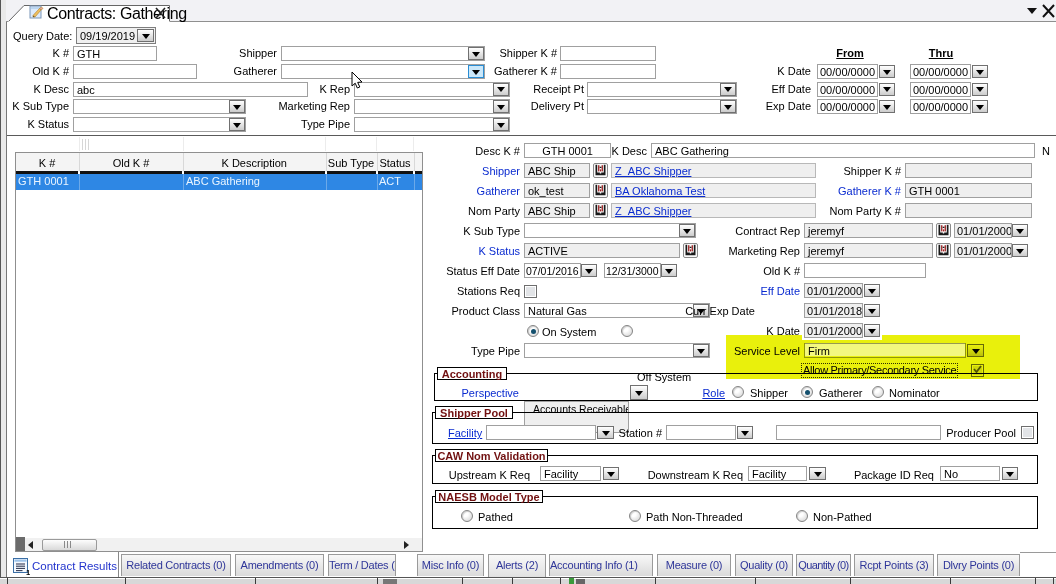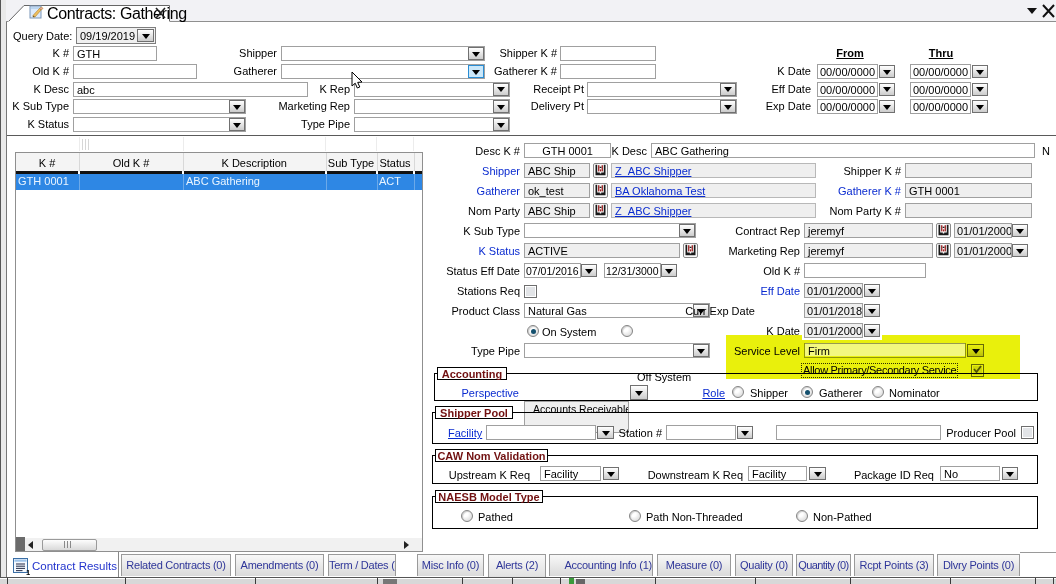--- a/index.html
+++ b/index.html
@@ -370,21 +370,21 @@
 <div class="ll " style="left:646px;top:511px;">Path Non-Threaded</div>
 <div class="rd" style="left:796px;top:510px;"></div>
 <div class="ll " style="left:813px;top:511px;">Non-Pathed</div>
 <div style="position:absolute;left:7px;top:552px;width:1049px;height:25px;background:#fff"></div>
 <div style="position:absolute;left:1020px;top:552px;width:36px;height:1px;background:#9a9a9a"></div>
 <div style="position:absolute;left:121px;top:554px;width:110px;height:22px;background:linear-gradient(#f8f8f8,#dadada);border:1px solid #9a9a9a;border-bottom:none;text-align:center;line-height:20px;color:#2f3699;letter-spacing:-0.25px;white-space:nowrap;overflow:hidden">Related Contracts (0)</div>
 <div style="position:absolute;left:235px;top:554px;width:89px;height:22px;background:linear-gradient(#f8f8f8,#dadada);border:1px solid #9a9a9a;border-bottom:none;text-align:center;line-height:20px;color:#2f3699;letter-spacing:-0.25px;white-space:nowrap;overflow:hidden">Amendments (0)</div>
 <div style="position:absolute;left:328px;top:554px;width:68px;height:22px;background:linear-gradient(#f8f8f8,#dadada);border:1px solid #9a9a9a;border-bottom:none;text-align:center;line-height:20px;color:#2f3699;letter-spacing:-0.25px;white-space:nowrap;overflow:hidden">Term / Dates (1)</div>
 <div style="position:absolute;left:417px;top:554px;width:67px;height:22px;background:linear-gradient(#f8f8f8,#dadada);border:1px solid #9a9a9a;border-bottom:none;text-align:center;line-height:20px;color:#2f3699;letter-spacing:-0.25px;white-space:nowrap;overflow:hidden">Misc Info (0)</div>
 <div style="position:absolute;left:488px;top:554px;width:58px;height:30px;background:linear-gradient(#f8f8f8,#dadada);border:1px solid #9a9a9a;border-bottom:none;text-align:center;line-height:20px;color:#2f3699;letter-spacing:-0.25px;white-space:nowrap;overflow:hidden">Alerts (2)</div>
-<div style="position:absolute;left:549px;top:554px;width:104px;height:22px;background:linear-gradient(#f8f8f8,#dadada);border:1px solid #9a9a9a;border-bottom:none;text-align:right;line-height:20px;color:#2f3699;letter-spacing:-0.25px;white-space:nowrap;overflow:hidden">Accounting Info (1)</div>
+<div style="position:absolute;left:549px;top:554px;width:104px;height:22px;background:linear-gradient(#f8f8f8,#dadada);border:1px solid #9a9a9a;border-bottom:none;text-align:left;line-height:20px;color:#2f3699;letter-spacing:-0.25px;white-space:nowrap;overflow:hidden">Accounting Info (1)</div>
 <div style="position:absolute;left:657px;top:554px;width:74px;height:22px;background:linear-gradient(#f8f8f8,#dadada);border:1px solid #9a9a9a;border-bottom:none;text-align:center;line-height:20px;color:#2f3699;letter-spacing:-0.25px;white-space:nowrap;overflow:hidden">Measure (0)</div>
 <div style="position:absolute;left:735px;top:554px;width:58px;height:22px;background:linear-gradient(#f8f8f8,#dadada);border:1px solid #9a9a9a;border-bottom:none;text-align:center;line-height:20px;color:#2f3699;letter-spacing:-0.25px;white-space:nowrap;overflow:hidden">Quality (0)</div>
 <div style="position:absolute;left:796px;top:554px;width:55px;height:22px;background:linear-gradient(#f8f8f8,#dadada);border:1px solid #9a9a9a;border-bottom:none;text-align:center;line-height:20px;color:#2f3699;letter-spacing:-0.6px;white-space:nowrap;overflow:hidden">Quantity (0)</div>
 <div style="position:absolute;left:854px;top:554px;width:80px;height:22px;background:linear-gradient(#f8f8f8,#dadada);border:1px solid #9a9a9a;border-bottom:none;text-align:center;line-height:20px;color:#2f3699;letter-spacing:-0.25px;white-space:nowrap;overflow:hidden">Rcpt Points (3)</div>
 <div style="position:absolute;left:937px;top:554px;width:83px;height:22px;background:linear-gradient(#f8f8f8,#dadada);border:1px solid #9a9a9a;border-bottom:none;text-align:center;line-height:20px;color:#2f3699;letter-spacing:-0.25px;white-space:nowrap;overflow:hidden">Dlvry Points (0)</div>
 <div style="position:absolute;left:7px;top:552px;width:112px;height:25px;background:#fff;border-right:1px solid #888"></div>
 <svg style="position:absolute;left:13px;top:558px" width="17" height="17" viewBox="0 0 17 17">
 <rect x="0.5" y="0.5" width="14" height="14" fill="#f4f9ff" stroke="#3a6ea5" stroke-width="1"></rect>
 <rect x="1.5" y="1.5" width="12" height="2.2" fill="#9cc2e8"></rect>
 <g stroke="#333a55" stroke-width="1.1">

